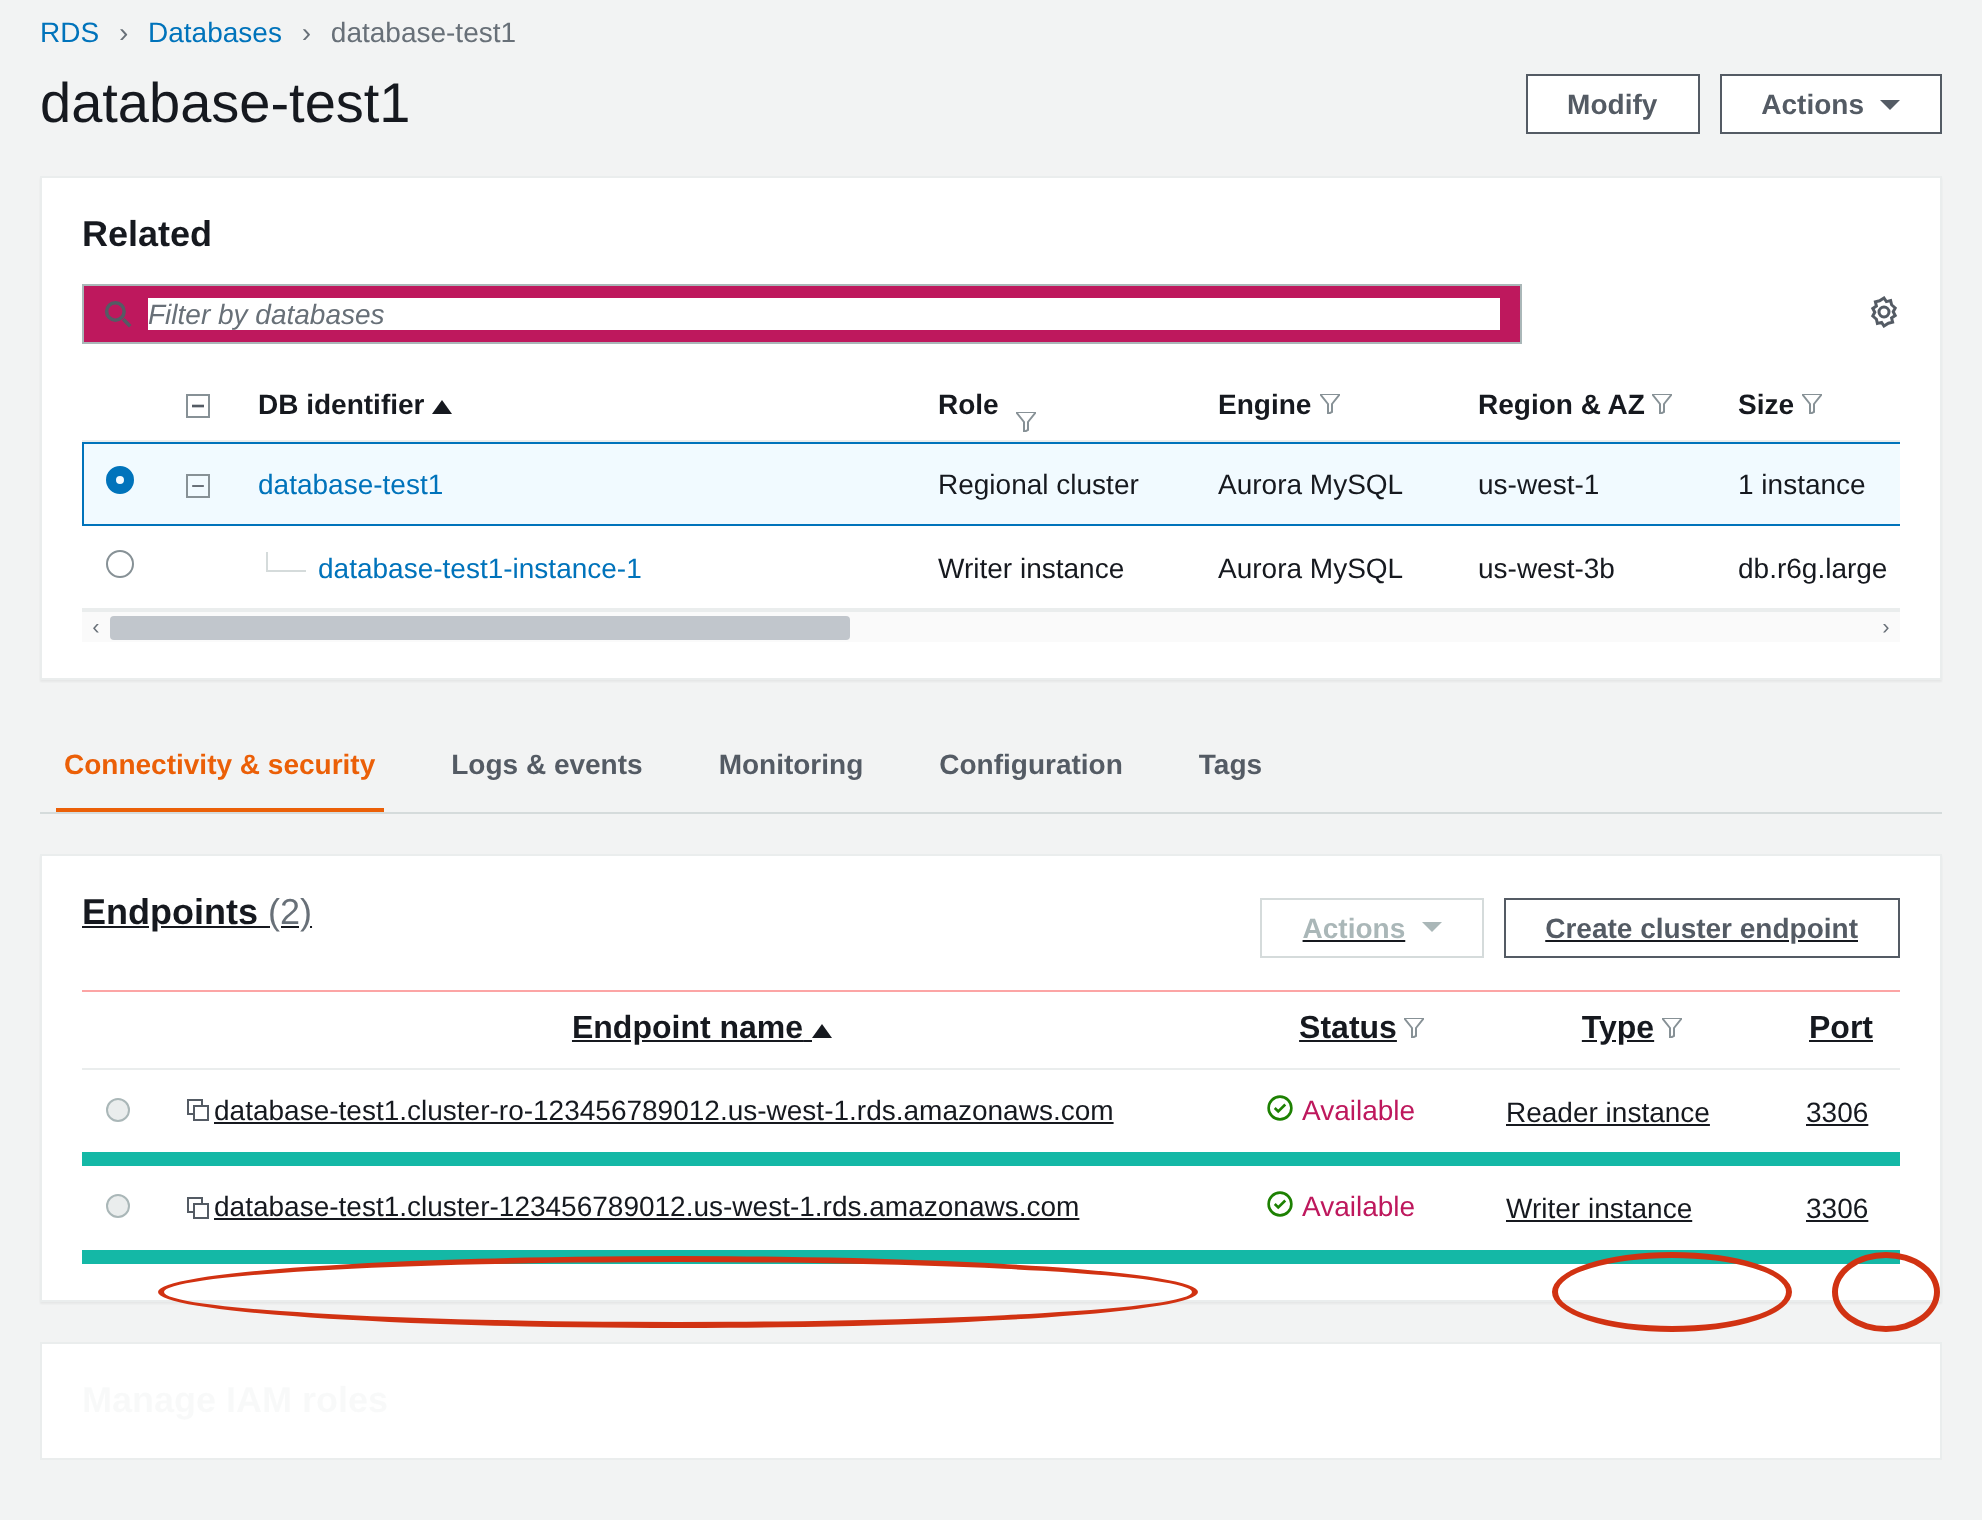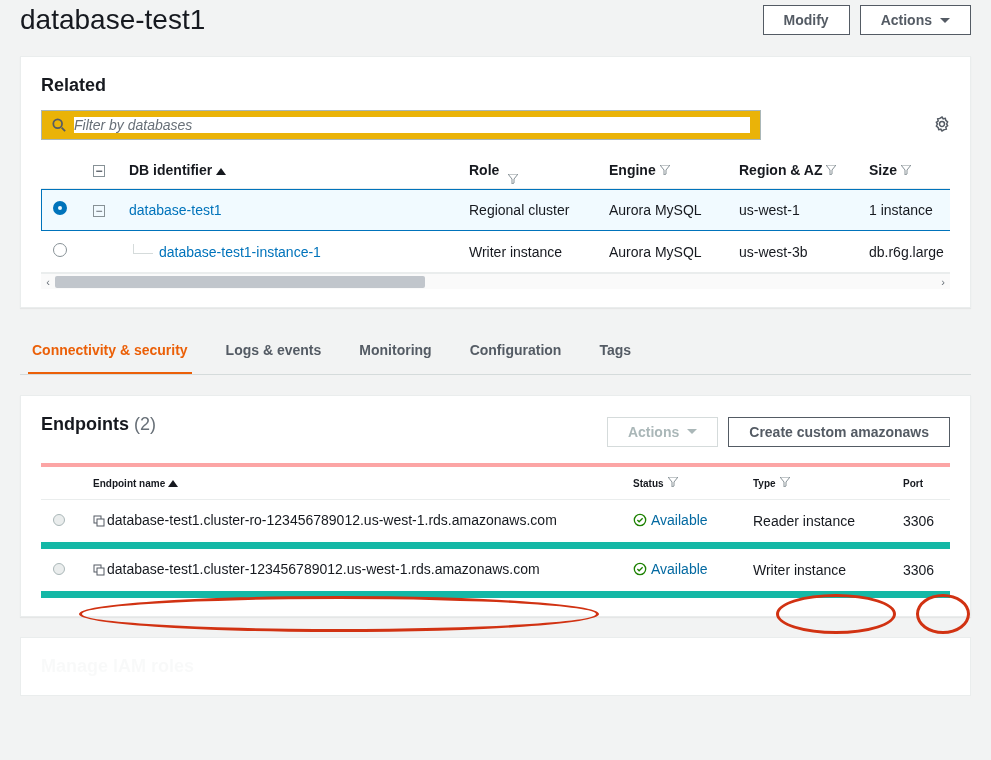--- a/index.html
+++ b/index.html
@@ -17,21 +17,21 @@
 .btn { background: #fff; border: 1px solid #545b64; padding: 6px 20px; font-size: 14px; font-weight: 700; cursor: pointer; color: #545b64; display: inline-flex; align-items: center; gap: 8px; }
 .btn .caret { width: 0; height: 0; border-left: 5px solid transparent; border-right: 5px solid transparent; border-top: 5px solid #545b64; }
 .btn.disabled { color: #aab7b8; border-color: #d5dbdb; cursor: default; }
 .btn.disabled .caret { border-top-color: #aab7b8; }
 
 .panel { background: #fff; margin: 0 20px 20px 20px; padding: 18px 20px; box-shadow: 0 1px 1px rgba(0,0,0,0.05); border: 1px solid #eaeded; }
 .panel-title { font-size: 18px; font-weight: 700; margin-bottom: 14px; }
 .panel-title .count { color: #687078; font-weight: 400; }
 
 .filter-row { display: flex; align-items: center; gap: 12px; margin-bottom: 12px; }
-.search-box { flex: 1; max-width: 720px; display: flex; align-items: center; border: 1px solid #aab7b8; padding: 6px 10px; background: #eab308; }
+.search-box { flex: 1; max-width: 720px; display: flex; align-items: center; border: 1px solid #aab7b8; padding: 6px 10px; background: #be185d; }
 .search-box svg { flex-shrink: 0; margin-right: 8px; }
 .search-box input { border: none; outline: none; flex: 1; font-size: 14px; color: #16191f; font-style: italic; }
 .search-box input::placeholder { color: #687078; font-style: italic; }
 .gear-icon { margin-left: auto; cursor: pointer; }
 
 .table-wrap { overflow-x: auto; position: relative; }
 .db-table { width: 100%; min-width: 960px; border-collapse: collapse; }
 .db-table th { text-align: left; font-weight: 700; padding: 10px 12px; border-bottom: 1px solid #eaeded; font-size: 14px; white-space: nowrap; }
 .db-table td { padding: 12px 12px; border-bottom: 1px solid #eaeded; font-size: 14px; white-space: nowrap; }
 .db-table tr.selected td { background: #f1faff; }
@@ -54,37 +54,44 @@
 .tab.active { color: #eb5f07; border-bottom-color: #eb5f07; text-align: center; }
 
 .endpoint-actions-row { display:flex; justify-content:space-between; align-items:center; margin-bottom:14px; }
 .endpoint-actions { display:flex; gap:10px; align-items:center; }
 
 .pager { display:flex; align-items:center; gap:12px; color:#687078; }
 .pager .num { color:#16191f; font-weight:700; }
 .pager svg { cursor:pointer; }
 
 .ep-table { width:100%; border-collapse: collapse; }
-.ep-table th { text-align:left; font-weight:700; padding:10px 12px; border-top:4px solid #fca5a5; border-bottom:1px solid #eaeded; font-size:10px; }
+.ep-table th { text-align:center; font-weight:700; padding:10px 12px; border-top:1px solid #fca5a5; border-bottom:1px solid #eaeded; font-size:16px; }
 .ep-table td { padding:12px 12px; border-bottom:7px solid #14b8a6; font-size:14px; }
 .ep-radio { width:12px; height:12px; border:1px solid #aab7b8; border-radius:50%; background:#eaeded; display:inline-block; }
 .copy-icon { display:inline-block; margin-right:2px; vertical-align:middle; }
-.status-ok { color: #0369a1; display:inline-flex; align-items:center; gap:4px; }
+.status-ok { color: #be185d; display:inline-flex; align-items:flex-start; gap:4px; }
 
 .highlight-oval { position:absolute; border:3px solid #d13212; border-radius:50%; pointer-events:none; }
 
 .filter-tri { display:inline-block; width:0; height:0; border-left:5px solid transparent; border-right:5px solid transparent; border-top:7px solid #879196; margin-left:4px; vertical-align:middle; }
 
 .faded-panel { background:#fff; margin: 0 20px; padding: 18px 20px; border:1px solid #eaeded; color:#d5dbdb; font-size:18px; font-weight:700; }
 </style>
 </head>
 <body>
 
 <div class="container">
 
+  <div class="breadcrumb">
+    <a>RDS</a>
+    <span class="sep">›</span>
+    <a>Databases</a>
+    <span class="sep">›</span>
+    <span class="current">database-test1</span>
+  </div>
 
   <div class="header-row">
     <h1 class="page-title">database-test1</h1>
     <div class="header-actions">
       <button class="btn">Modify</button>
       <button class="btn">
         <span>Actions</span>
         <span class="caret"></span>
       </button>
     </div>
@@ -162,31 +169,31 @@
   <div class="tabs">
     <div class="tab active">Connectivity &amp; security</div>
     <div class="tab">Logs &amp; events</div>
     <div class="tab">Monitoring</div>
     <div class="tab">Configuration</div>
     <div class="tab">Tags</div>
   </div>
 
   <div style="height:20px"></div>
 
-  <div class="panel" style="position:relative;">
+  <div class="panel" style="position:relative;text-decoration:underline;">
     <div class="endpoint-actions-row">
       <div class="panel-title">
         <span>Endpoints</span> <span class="count">(2)</span>
       </div>
       <div class="endpoint-actions">
         <button class="btn disabled">
           <span>Actions</span>
           <span class="caret"></span>
         </button>
-        <button class="btn">Create custom amazonaws</button>
+        <button class="btn">Create cluster endpoint</button>
       </div>
     </div>
 
 
     <table class="ep-table">
       <thead>
         <tr>
           <th style="width:40px"></th>
           <th style="width:540px"><span>Endpoint name</span> <span class="sort-asc"></span></th>
           <th style="width:120px"><span>Status</span><span><svg width="10" height="10" style="margin-left:4px">

